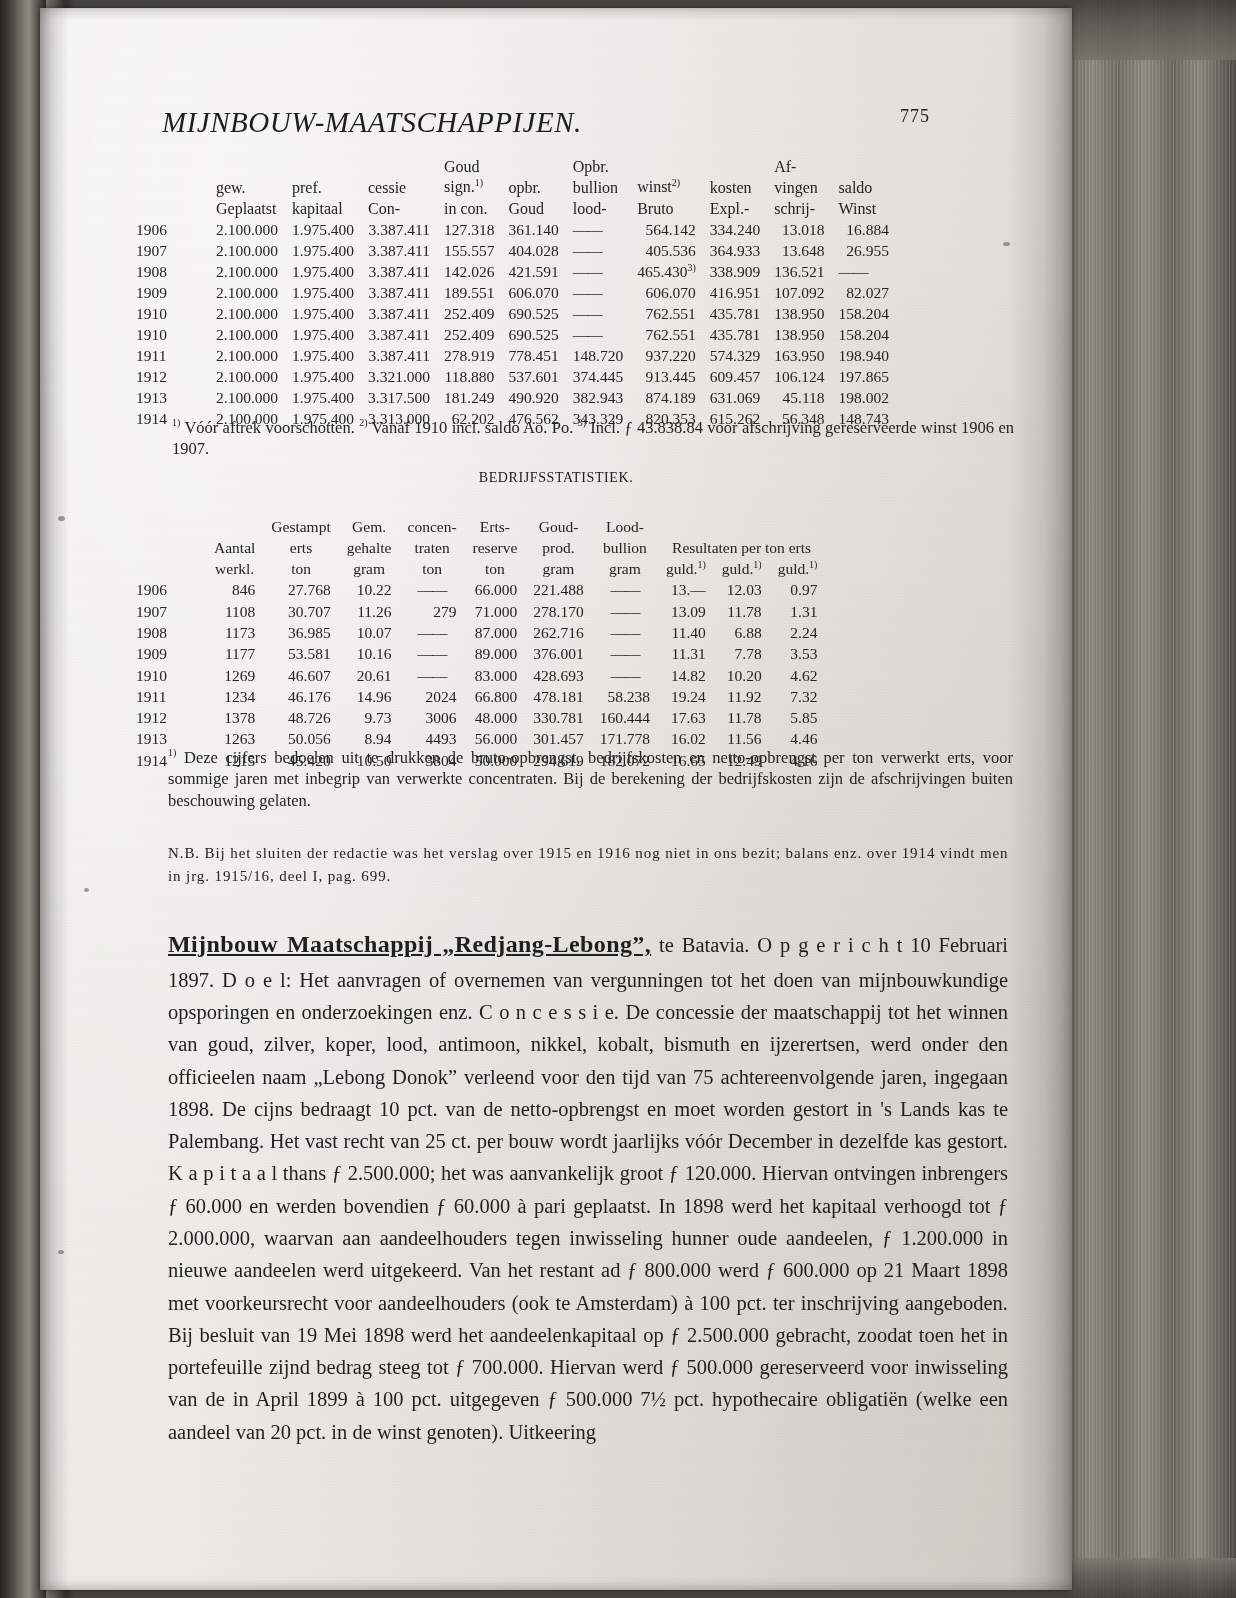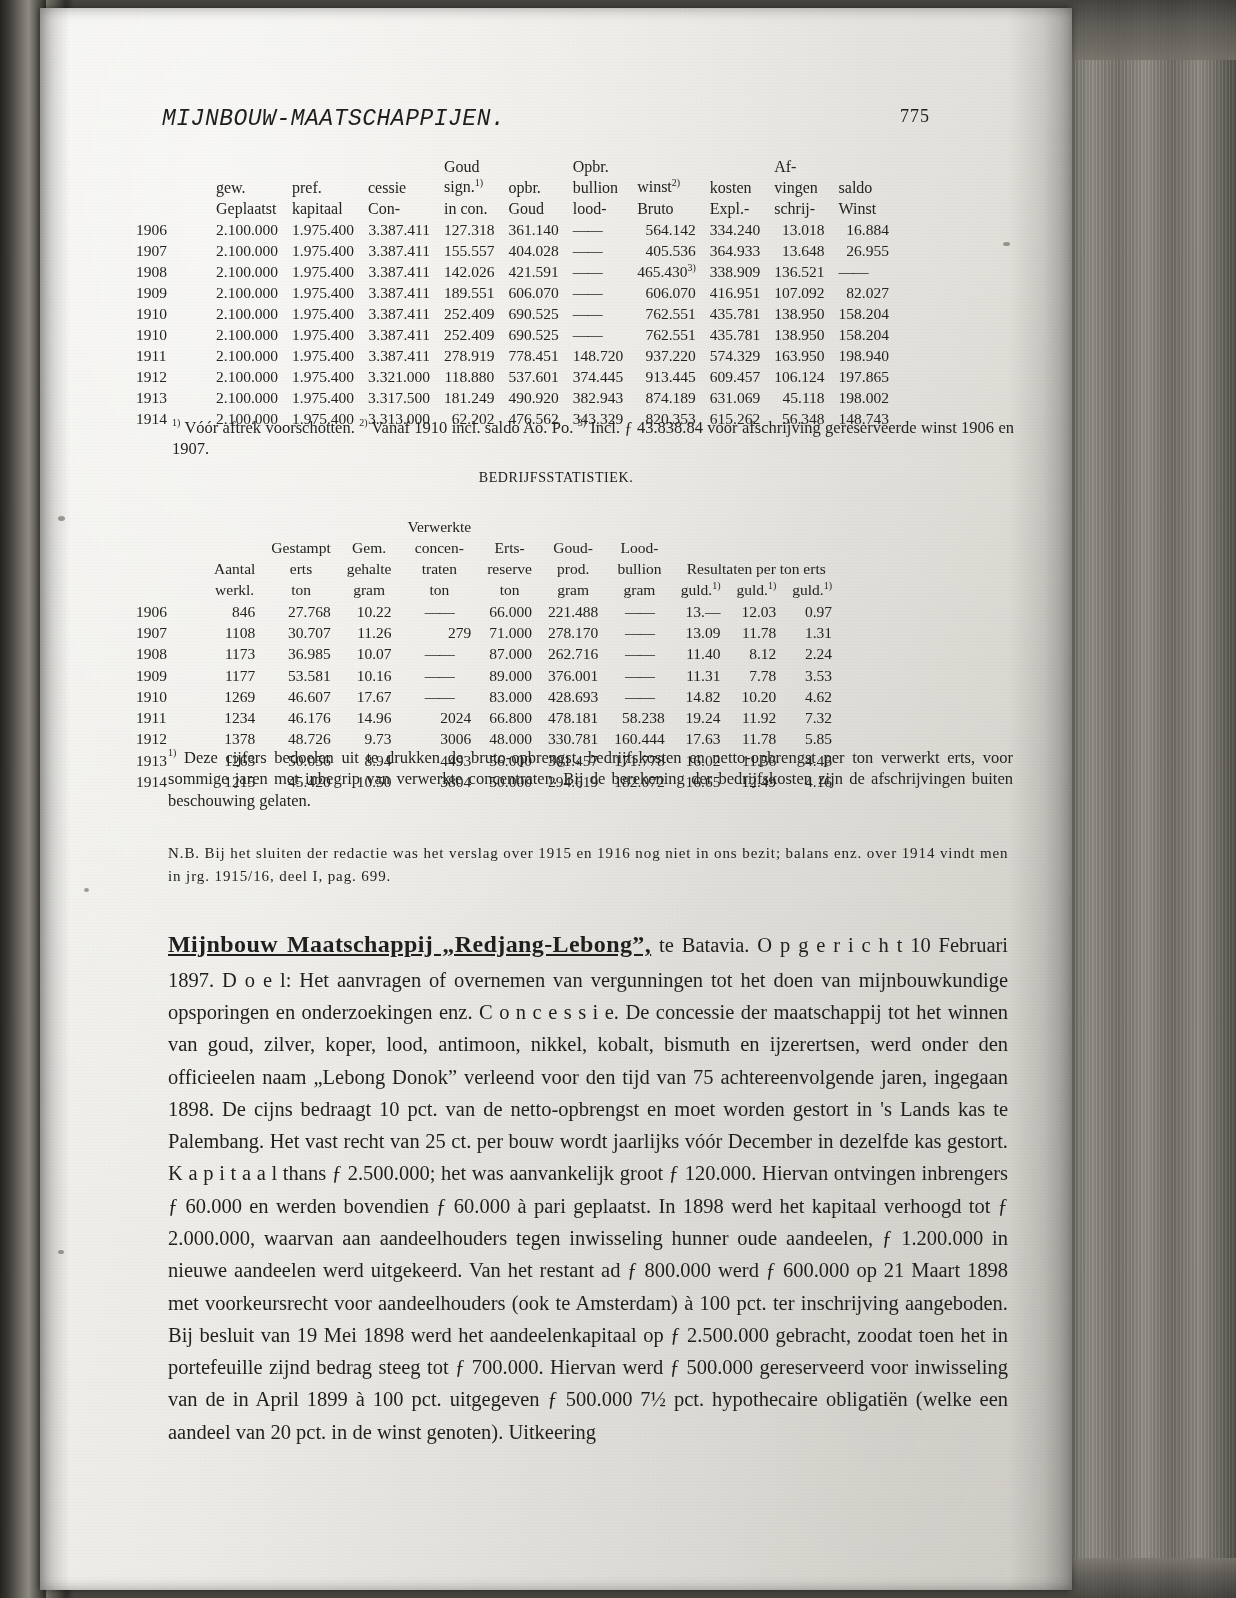--- a/index.html
+++ b/index.html
@@ -109,24 +109,23 @@
     position: absolute;
     top: 98px;
     left: 0; right: 0;
     height: 30px;
   }
   .runhead .title {
     position: absolute;
     left: 122px;
     top: 0;
     font-style: italic;
-    font-size: 23px;
+    font-size: 29px;
     letter-spacing: .5px;
     color: #1e1e1c;
-    font-family: Liberation Mono, monospace;
   }
   .runhead .pageno {
     position: absolute;
     left: 860px;
     top: 0;
     font-size: 18px;
     letter-spacing: 1px;
   }
 
   
@@ -406,33 +405,20 @@
 
       <div class="fn" id="fn1" style="left:132px; top:408px; width:842px;"><sup>1)</sup> Vóór aftrek voorschotten. <sup>2)</sup> Vanaf 1910 incl. saldo Ao. Po. <sup>3)</sup> Incl. ƒ 43.838.84 voor afschrijving gereserveerde winst 1906 en 1907.</div>
 
       <div class="centerhead" style="top:462px;">BEDRIJFSSTATISTIEK.</div>
 
       <table class="tbl" id="table2">
         <thead>
           <tr>
             <th class="c-year"></th>
             <th class="ctr"></th>
-            <th class="ctr"></th>
-            <th class="ctr"></th>
-            <th class="ctr">Verwerkte</th>
-            <th class="ctr"></th>
-            <th class="ctr"></th>
-            <th class="ctr"></th>
-            <th class="ctr"></th>
-            <th class="ctr"></th>
-            <th class="ctr"></th>
-          </tr>
-          <tr>
-            <th class="c-year"></th>
-            <th class="ctr"></th>
             <th class="ctr">Gestampt</th>
             <th class="ctr">Gem.</th>
             <th class="ctr">concen-</th>
             <th class="ctr">Erts-</th>
             <th class="ctr">Goud-</th>
             <th class="ctr">Lood-</th>
             <th class="ctr"></th>
             <th class="ctr"></th>
             <th class="ctr"></th>
           </tr>
@@ -491,41 +477,41 @@
             <tr>
               <td class="c-year">1908</td>
               <td class="num">1173</td>
               <td class="num">36.985</td>
               <td class="num">10.07</td>
               <td class="ctr dash">——</td>
               <td class="num">87.000</td>
               <td class="num">262.716</td>
               <td class="ctr dash">——</td>
               <td class="num">11.40</td>
-              <td class="num">8.12</td>
+              <td class="num">6.88</td>
               <td class="num">2.24</td>
             </tr>
             <tr>
               <td class="c-year">1909</td>
               <td class="num">1177</td>
               <td class="num">53.581</td>
               <td class="num">10.16</td>
               <td class="ctr dash">——</td>
               <td class="num">89.000</td>
               <td class="num">376.001</td>
               <td class="ctr dash">——</td>
               <td class="num">11.31</td>
               <td class="num">7.78</td>
               <td class="num">3.53</td>
             </tr>
             <tr>
               <td class="c-year">1910</td>
               <td class="num">1269</td>
               <td class="num">46.607</td>
-              <td class="num">17.67</td>
+              <td class="num">20.61</td>
               <td class="ctr dash">——</td>
               <td class="num">83.000</td>
               <td class="num">428.693</td>
               <td class="ctr dash">——</td>
               <td class="num">14.82</td>
               <td class="num">10.20</td>
               <td class="num">4.62</td>
             </tr>
             <tr>
               <td class="c-year">1911</td>

